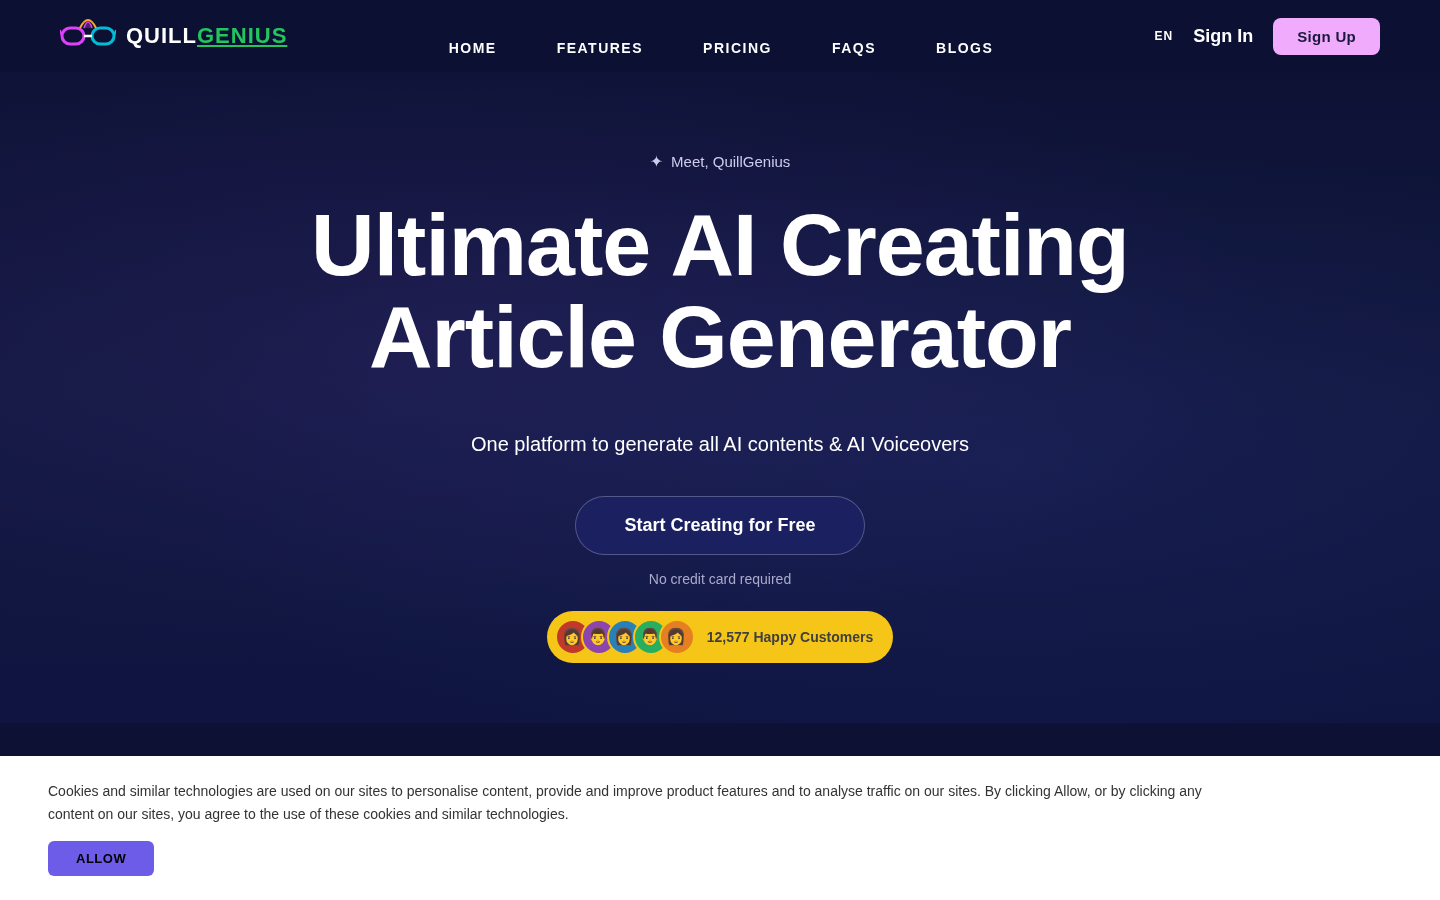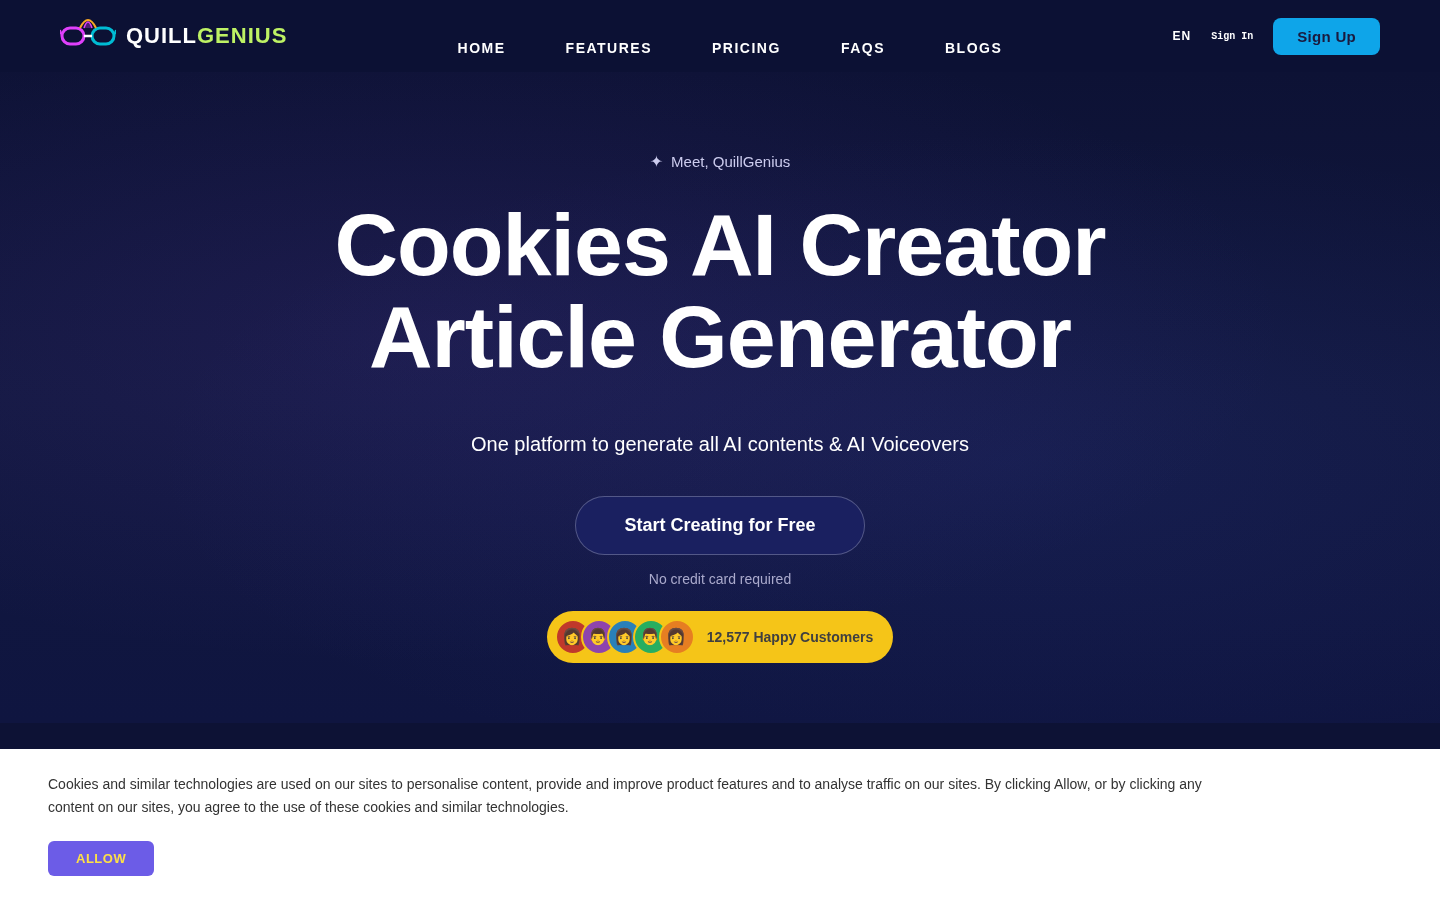--- a/index.html
+++ b/index.html
@@ -46,21 +46,22 @@
       font-weight: 700;
       letter-spacing: 1px;
     }
 
     .logo-quill {
       color: #ffffff;
       text-align: right;
     }
 
     .logo-genius {
-      color: #bef264;
+      color: #22c55e;
+      text-decoration: underline;
     }
 
     .nav-links {
       display: flex;
       align-items: center;
       gap: 60px;
       list-style: none;
       margin-top: 24px;
     }
 
@@ -81,30 +82,29 @@
 
     .lang-label {
       font-size: 12px;
       font-weight: 600;
       color: #ffffff;
       letter-spacing: 1px;
       text-align: right;
     }
 
     .sign-in-link {
-      font-size: 10px;
+      font-size: 18px;
       font-weight: 700;
       color: #ffffff;
       text-decoration: none;
       cursor: pointer;
-      font-family: Liberation Mono, monospace;
     }
 
     .sign-up-btn {
-      background: #0ea5e9;
+      background: #f0abfc;
       color: #1a1a3e;
       border: none;
       border-radius: 8px;
       padding: 10px 24px;
       font-size: 15px;
       font-weight: 700;
       cursor: pointer;
       letter-spacing: 0.3px;
     }
 
@@ -245,33 +245,33 @@
       position: fixed;
       bottom: 0;
       left: 0;
       right: 0;
       background: #ffffff;
       color: #333333;
       padding: 24px 48px;
       z-index: 1000;
       display: flex;
       flex-direction: column;
-      gap: 23px;
+      gap: 16px;
     }
 
     .cookie-text {
       font-size: 14px;
       line-height: 1.6;
       color: #333333;
       max-width: 1200px;
     }
 
     .allow-btn {
       background: #6c5ce7;
-      color: #fde047;
+      color: #000000;
       border: none;
       border-radius: 6px;
       padding: 10px 28px;
       font-size: 13px;
       font-weight: 700;
       cursor: pointer;
       width: fit-content;
       letter-spacing: 0.5px;
     }
   </style>
@@ -321,21 +321,21 @@
   </div>
 </nav>
 
 <section class="hero">
   <div class="meet-badge">
     <span class="sparkle-icon">✦</span>
     <span>Meet, QuillGenius</span>
   </div>
 
   <h1 class="hero-title">
-    <span>Cookies AI Creator</span><br>
+    <span>Ultimate AI Creating</span><br>
     <span>Article Generator</span>
   </h1>
 
   <p class="hero-subtitle">One platform to generate all AI contents &amp; AI Voiceovers</p>
 
   <button class="cta-button">Start Creating for Free</button>
 
   <p class="no-credit">No credit card required</p>
 
   <div class="happy-customers">

